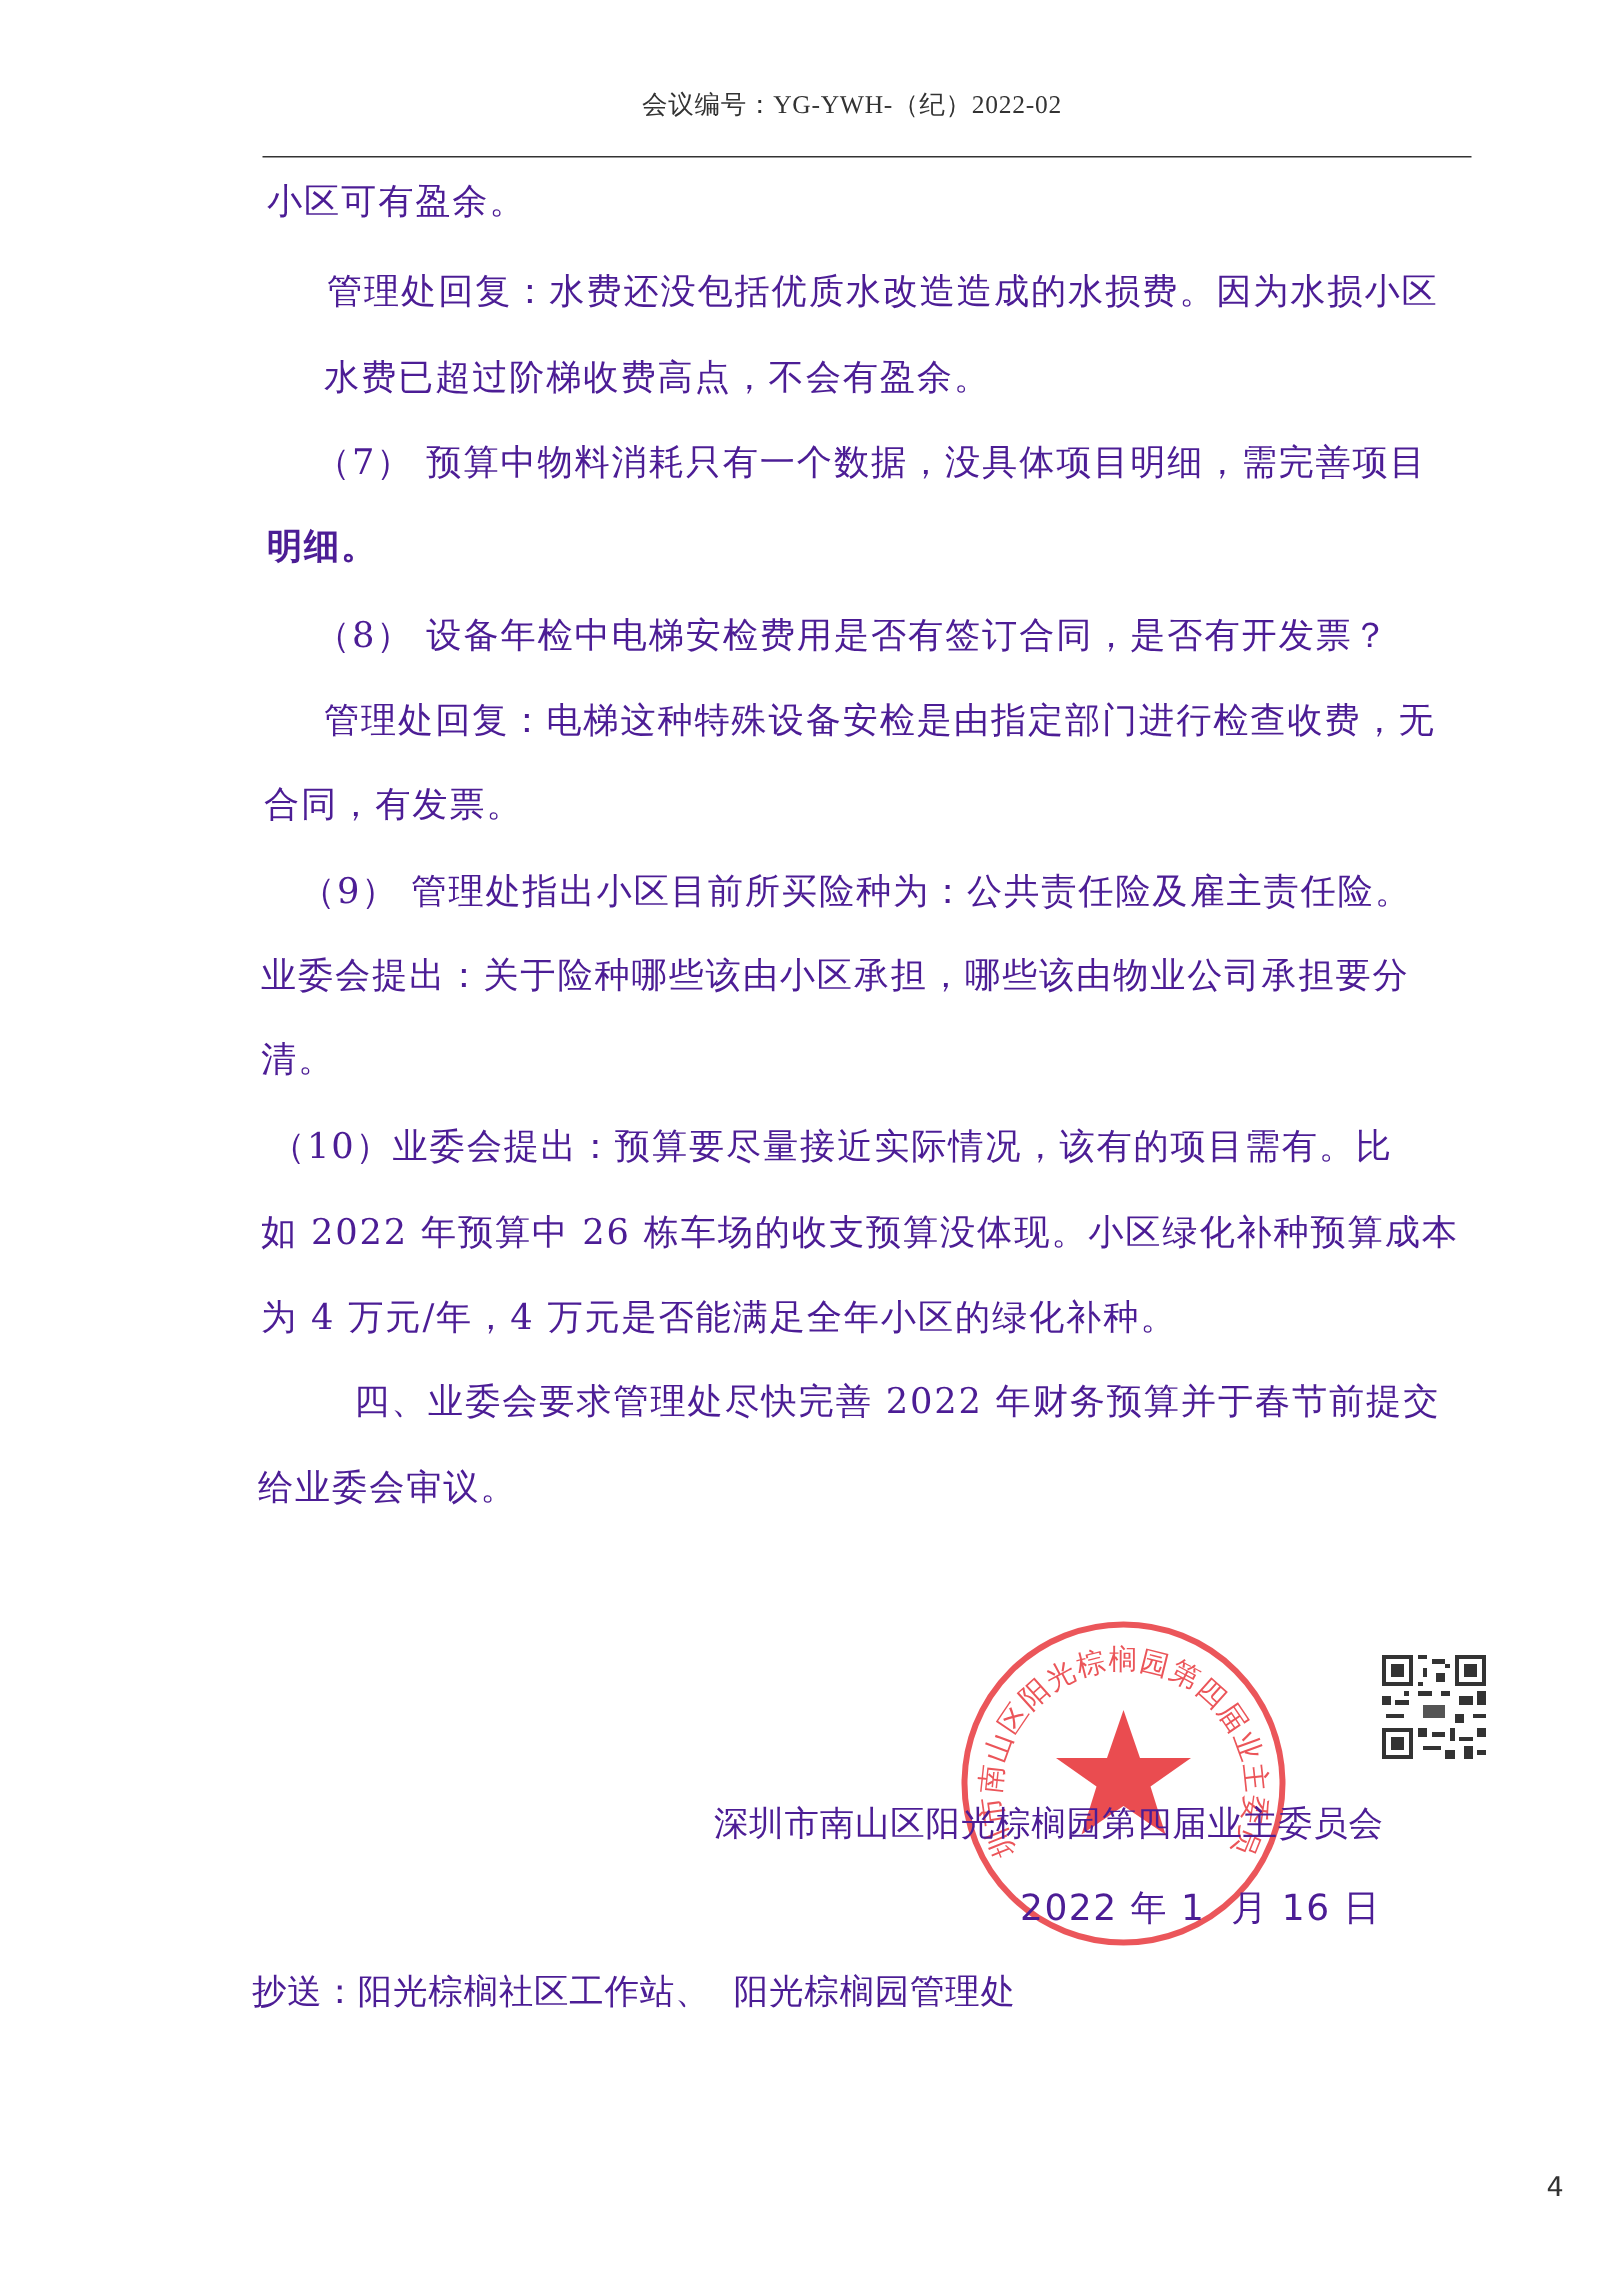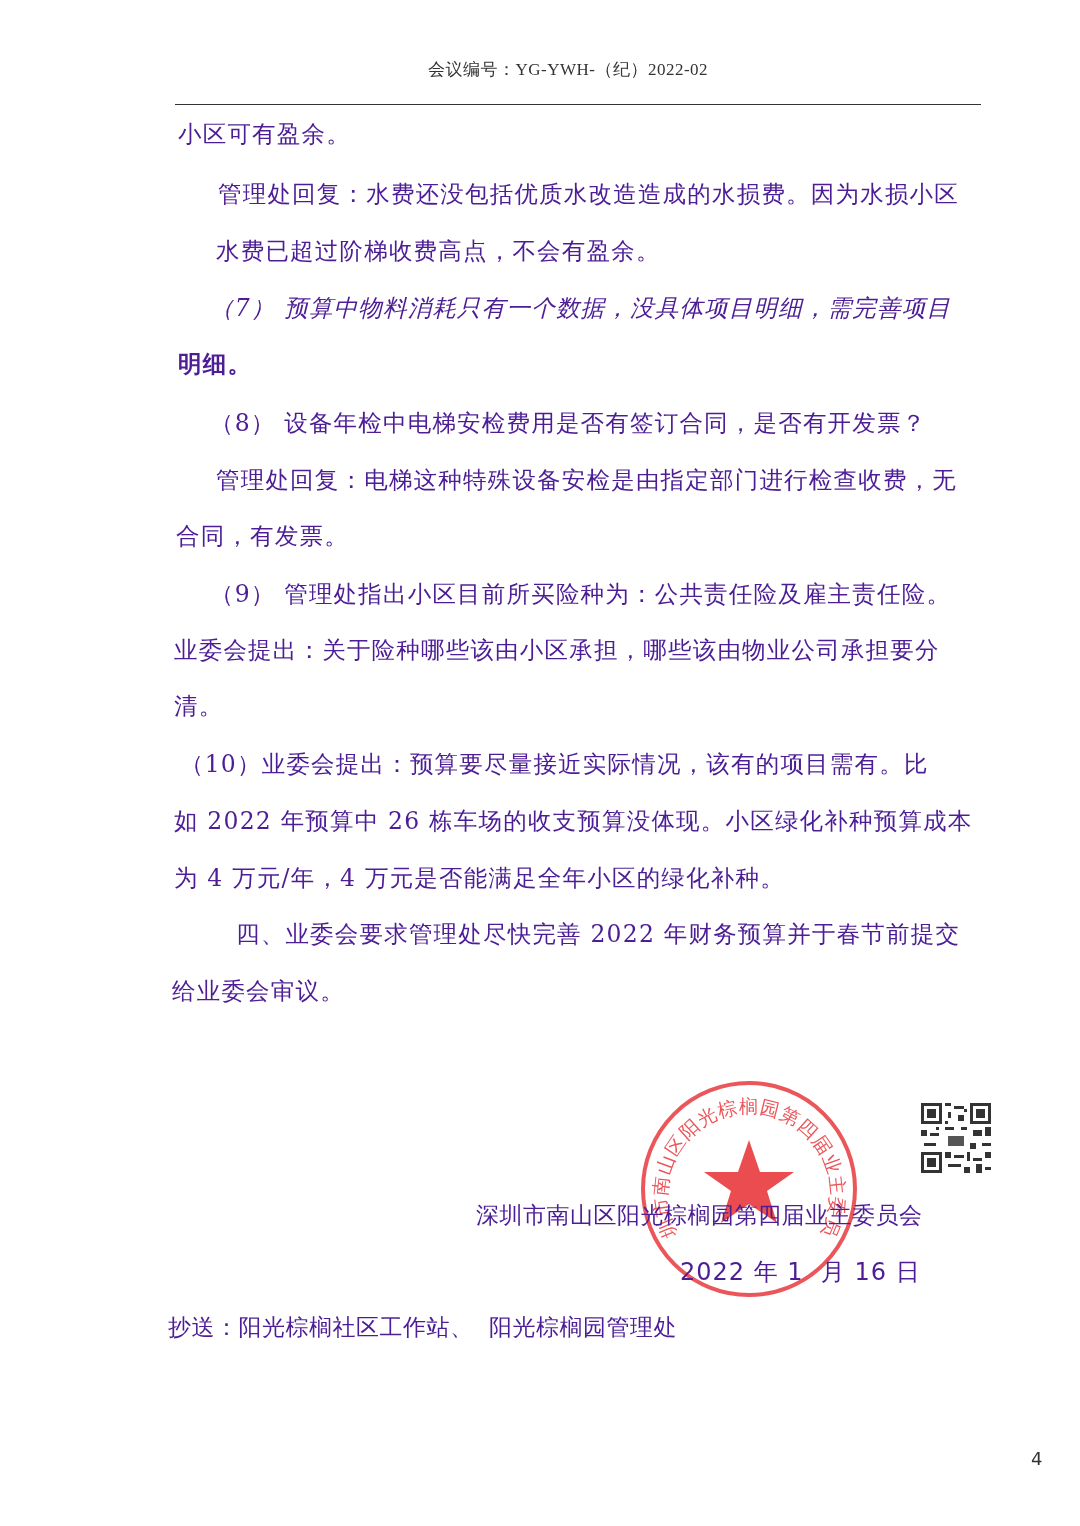--- a/index.html
+++ b/index.html
@@ -22,26 +22,26 @@
 
 <div>
 
   <div class="header-code">会议编号：YG-YWH-（纪）2022-02</div>
   <div class="header-rule"></div>
 
   <div>
     <div class="line" style="left: 178px; top: 118px;">小区可有盈余。</div>
     <div class="line" style="left: 218px; top: 178px;">管理处回复：水费还没包括优质水改造造成的水损费。因为水损小区</div>
     <div class="line" style="left: 174px; top: 235px; margin-left: 42px;">水费已超过阶梯收费高点，不会有盈余。</div>
-    <div class="line" style="left: 210px; top: 292px; font-style: italic;">（7） 预算中物料消耗只有一个数据，没具体项目明细，需完善项目</div>
+    <div class="line" style="left: 210px; top: 292px;">（7） 预算中物料消耗只有一个数据，没具体项目明细，需完善项目</div>
     <div class="line" style="left: 178px; top: 348px; font-weight: bold;">明细。</div>
     <div class="line" style="left: 210px; top: 407px;">（8） 设备年检中电梯安检费用是否有签订合同，是否有开发票？</div>
     <div class="line" style="left: 216px; top: 464px;">管理处回复：电梯这种特殊设备安检是由指定部门进行检查收费，无</div>
     <div class="line" style="left: 176px; top: 520px;">合同，有发票。</div>
-    <div class="line" style="left: 210px; top: 578px;">（9） 管理处指出小区目前所买险种为：公共责任险及雇主责任险。</div>
+    <div class="line" style="left: 200px; top: 578px;">（9） 管理处指出小区目前所买险种为：公共责任险及雇主责任险。</div>
     <div class="line" style="left: 174px; top: 634px;">业委会提出：关于险种哪些该由小区承担，哪些该由物业公司承担要分</div>
     <div class="line" style="left: 174px; top: 690px;">清。</div>
     <div class="line" style="left: 180px; top: 748px;">（10）业委会提出：预算要尽量接近实际情况，该有的项目需有。比</div>
     <div class="line" style="left: 174px; top: 805px;">如 2022 年预算中 26 栋车场的收支预算没体现。小区绿化补种预算成本</div>
     <div class="line" style="left: 174px; top: 862px;">为 4 万元/年，4 万元是否能满足全年小区的绿化补种。</div>
     <div class="line" style="left: 236px; top: 918px; text-align: center;">四、业委会要求管理处尽快完善 2022 年财务预算并于春节前提交</div>
     <div class="line" style="left: 172px; top: 975px;">给业委会审议。</div>
   </div>
 
   <svg class="qr" viewBox="0 0 25 25" shape-rendering="crispEdges">

